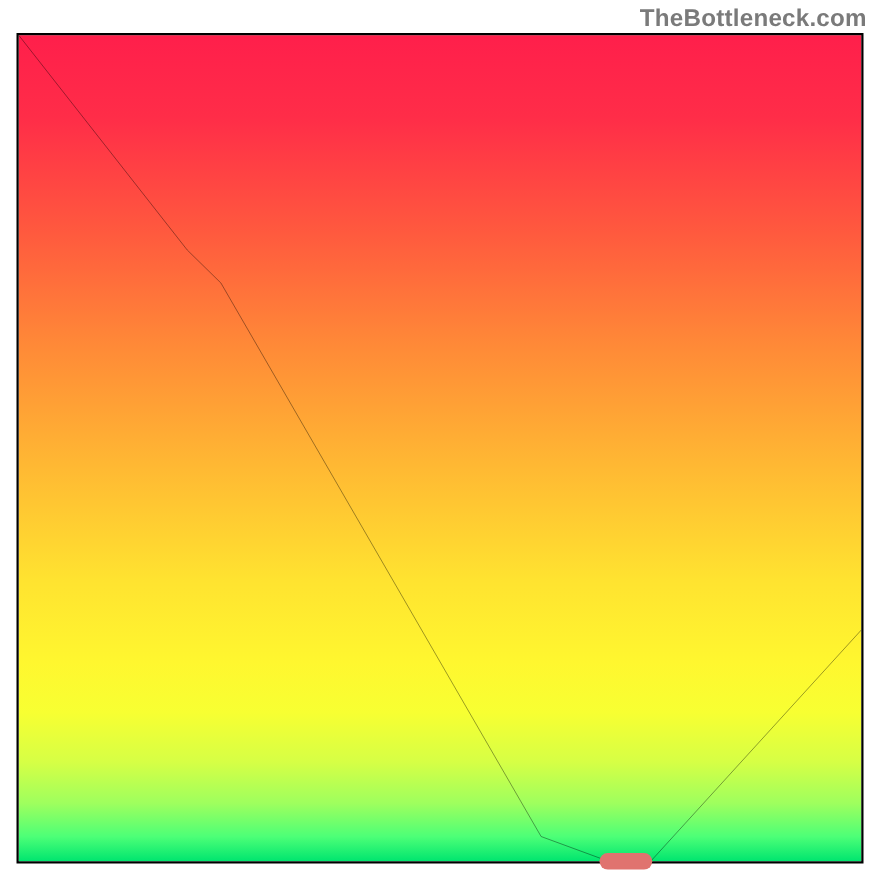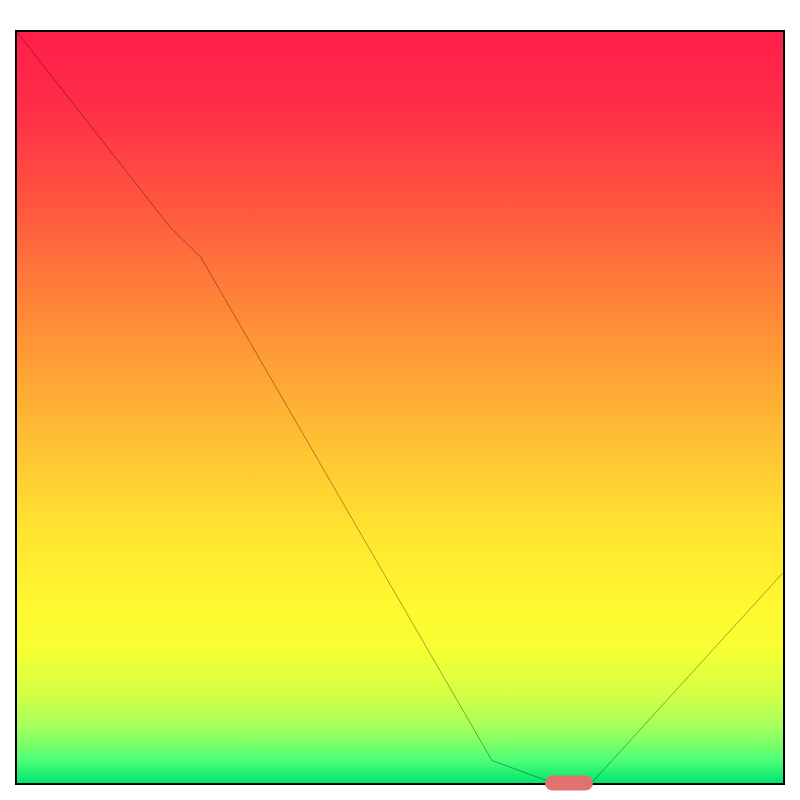--- a/index.html
+++ b/index.html
@@ -64,20 +64,21 @@
     border-radius: 8px;
     background: #e0736f;
     transform: translate(-50%, -50%);
   }
 </style>
 </head>
 <body>
 
 <div class="stage">
 
+  <div class="watermark">TheBottleneck.com</div>
 
   <div class="plot">
     <svg class="curve" viewBox="0 0 100 100" preserveAspectRatio="none">
       <path d="M0.00 0.00 L20.00 26.00 L24.00 30.00 L62.00 97.00 L70.00 100.00 L75.00 100.00 L100.00 72.00" fill="none" stroke="#000" stroke-width="0.35" vector-effect="non-scaling-stroke"></path>
     </svg>
     <div class="marker" style="left: 72%; top: 100%; background: rgb(224, 115, 111);"></div>
   </div>
 
 </div>
 

